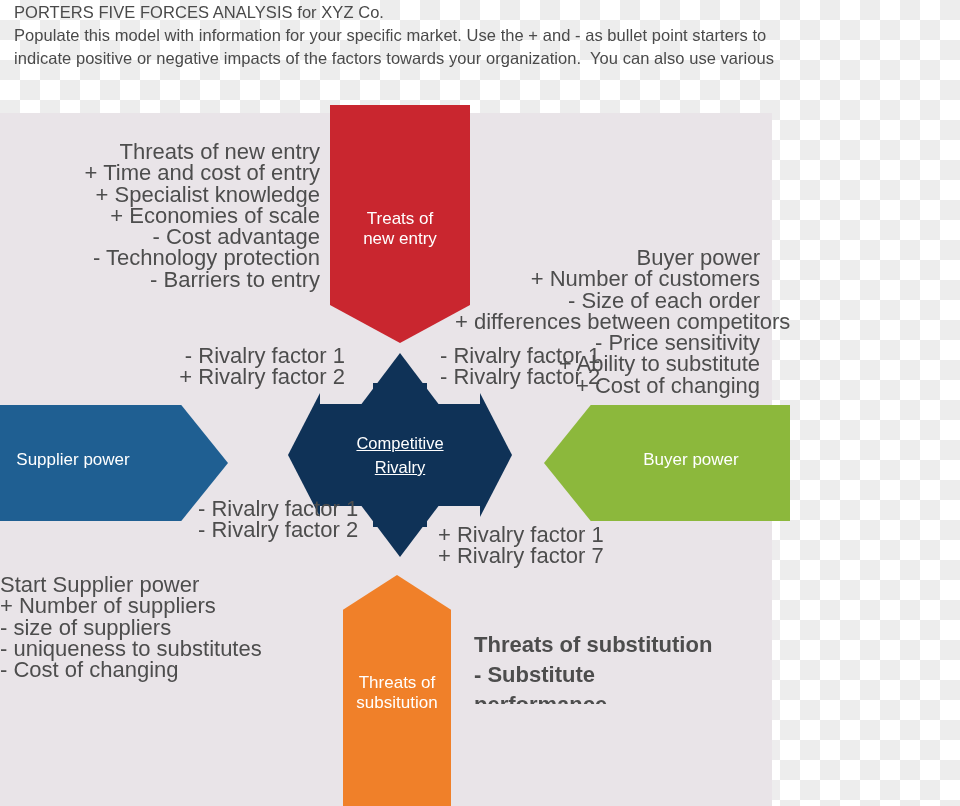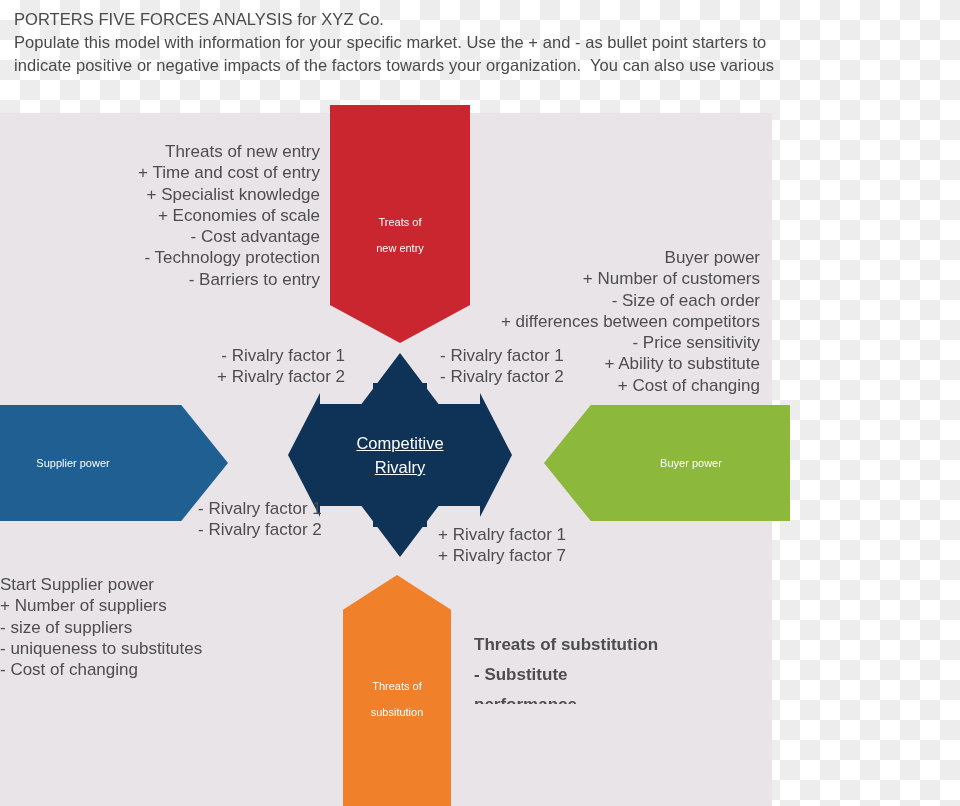--- a/index.html
+++ b/index.html
@@ -27,21 +27,21 @@
   }
 
   
   #header {
     position: absolute;
     left: 0;
     top: 0;
     width: 960px;
     height: 113px;
     box-sizing: border-box;
-    padding: 8px 0 0 14px;
+    padding: 1px 0 0 14px;
   }
   #header p {
     margin: 0;
     color: #4a4a4a;
     font-size: 16.5px;
     line-height: 23px;
     letter-spacing: 0.05px;
     white-space: pre;
   }
   #header .line-title { }
@@ -63,33 +63,33 @@
     width: 960px;
     height: 693px;
     pointer-events: none;
   }
   #overflow > * { pointer-events: auto; }
 
   
   .txt {
     position: absolute;
     color: #4d4d4d;
-    font-size: 17px;
+    font-size: 22px;
     line-height: 21.3px;
     white-space: pre;
   }
   .txt.right { text-align: right; }
   .txt.left  { text-align: left;  }
 
   
   .shape-label {
     position: absolute;
     color: #ffffff;
-    font-size: 11px;
-    line-height: 26px;
+    font-size: 17px;
+    line-height: 20px;
     text-align: center;
     white-space: pre;
     width: 100%;
   }
 
   
   #arrow-new-entry {
     position: absolute;
     left: 330px;
     top: -8px;

